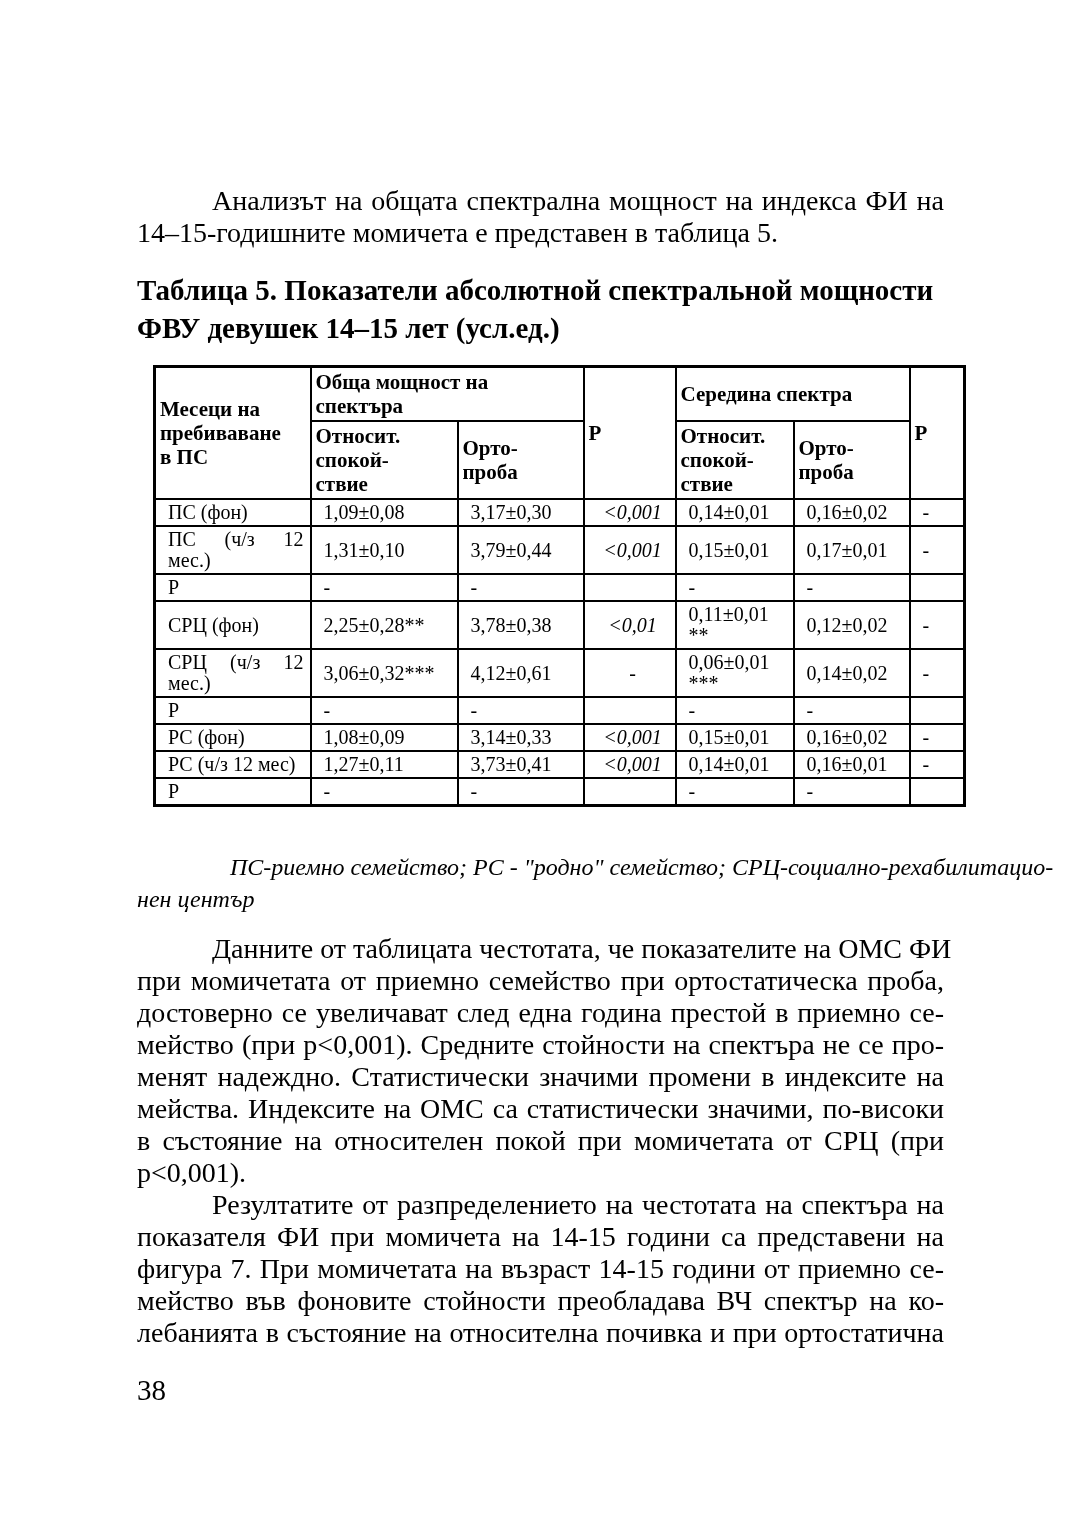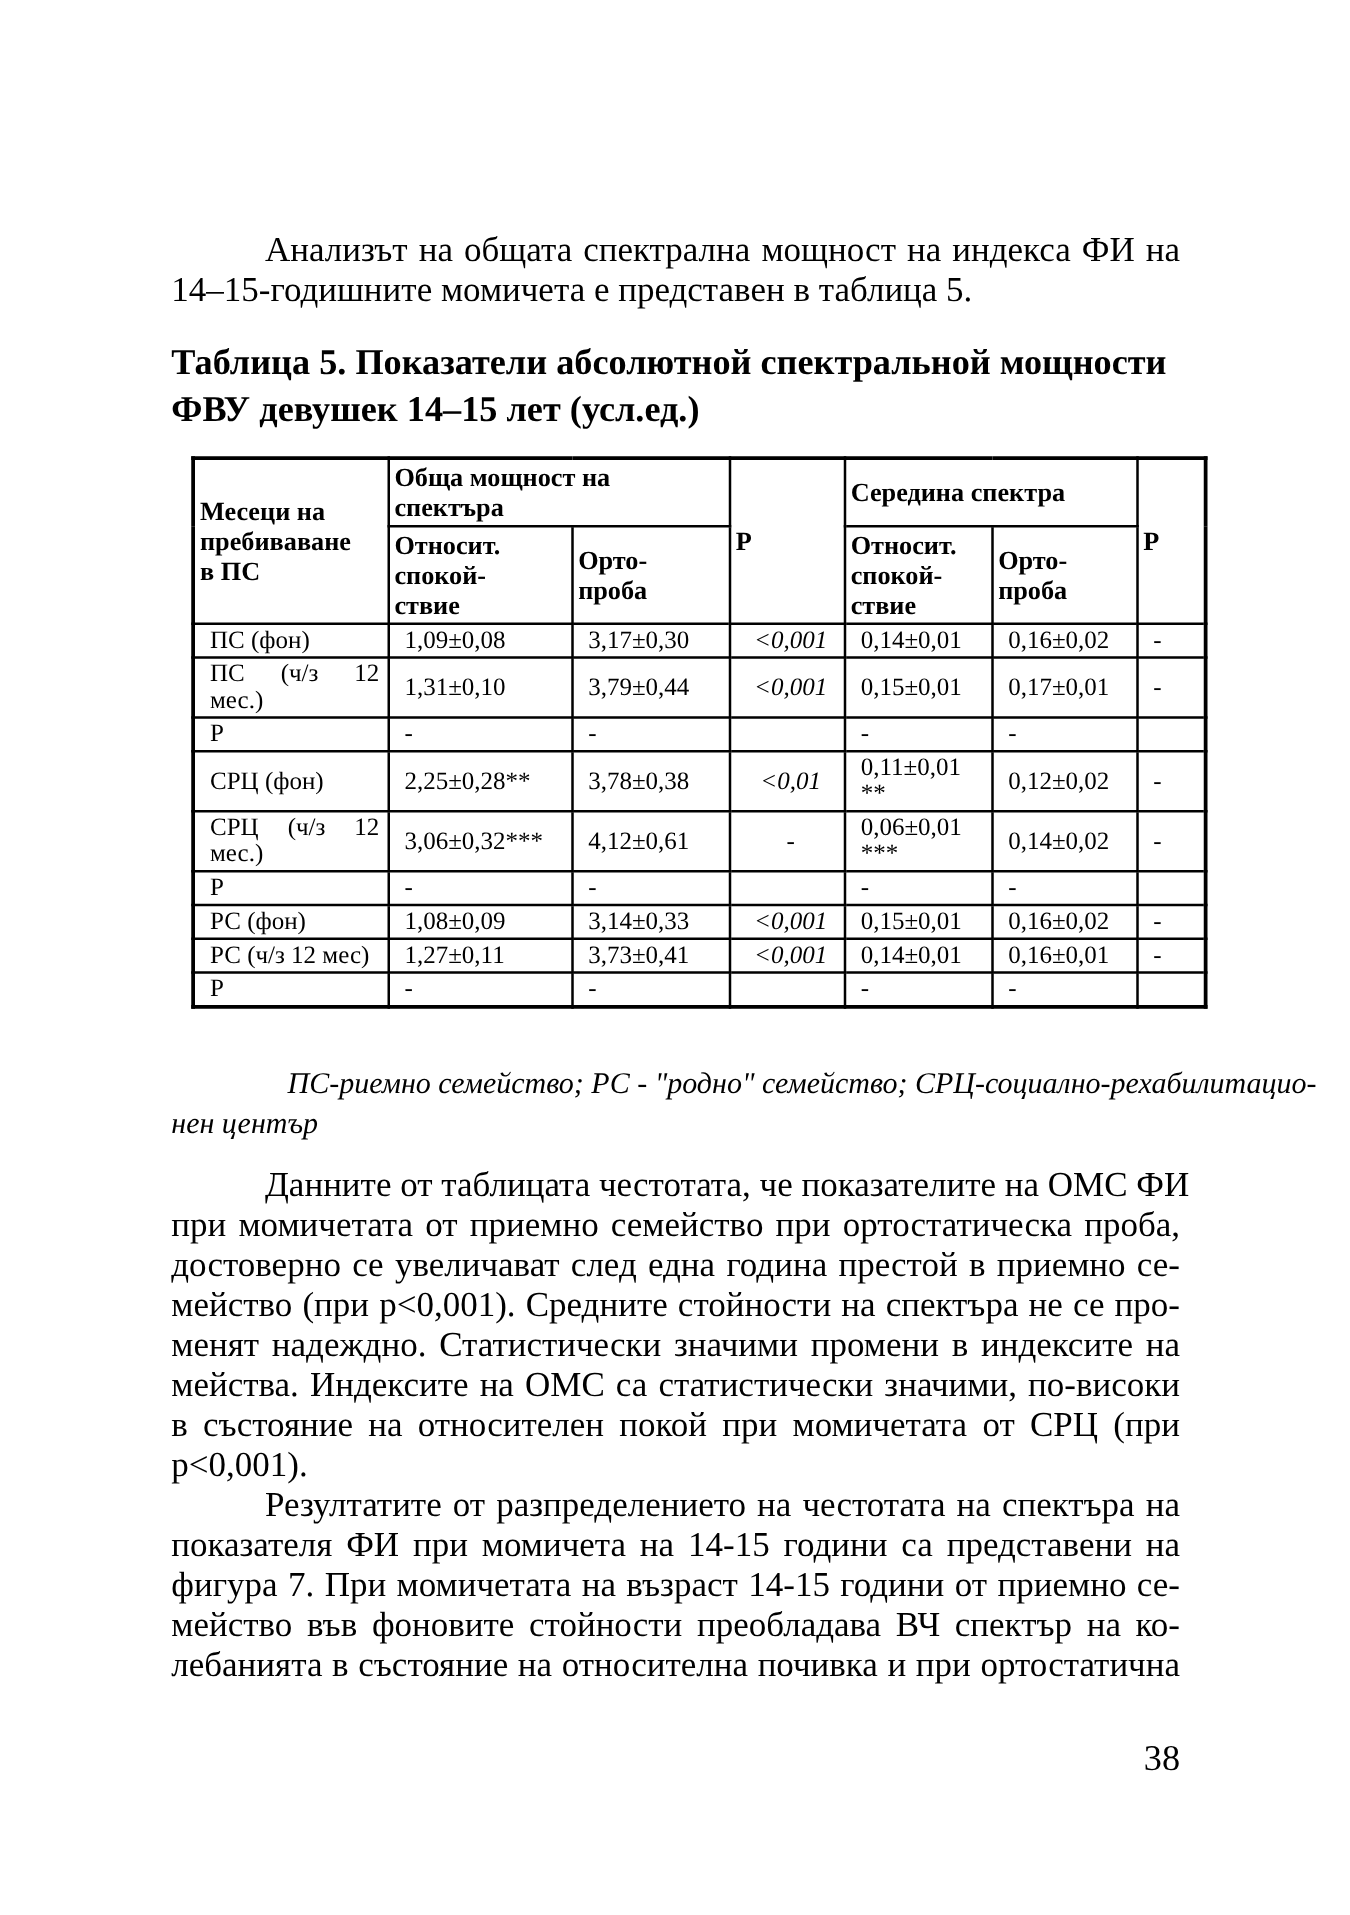--- a/index.html
+++ b/index.html
@@ -66,22 +66,22 @@
   table.stats tbody td:first-child { text-align: justify; }
 
   .footnote { margin-top: 44px; font-style: italic; }
   .footnote .body-line { font-size: 24px; line-height: 32px; }
   .footnote .body-line.first-indent { text-indent: 93px; }
 
   .para { margin-top: 18px; }
   .para2 { margin-top: 0; }
 
   .pageno {
-    margin-top: 42px;
-    text-align: right;
+    margin-top: 25px;
+    text-align: left;
     font-size: 29px;
     line-height: 32px;
   }
 </style>
 </head>
 <body>
 
 <div class="page">
   <div class="content">
 

